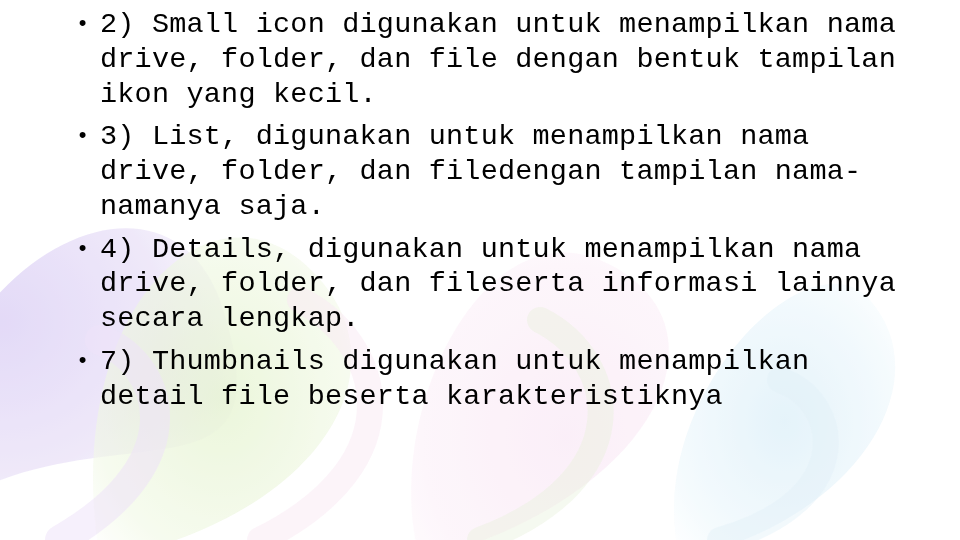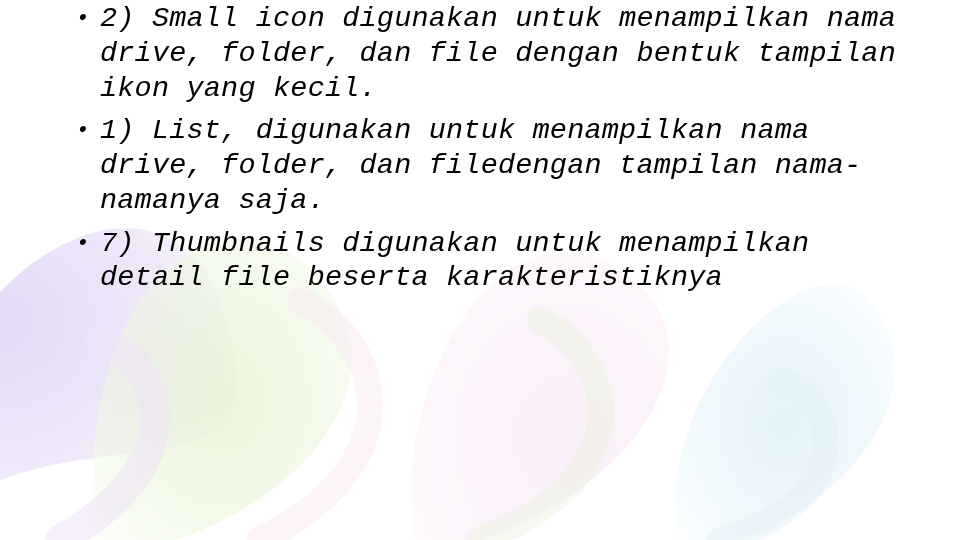--- a/index.html
+++ b/index.html
@@ -11,22 +11,21 @@
   }
   .bg-decoration {
     position: absolute;
     inset: 0;
     z-index: 0;
     pointer-events: none;
   }
   .content {
     position: relative;
     z-index: 1;
-    padding: 2px 40px 0 76px;
-    font-style: italic;
+    padding: 8px 40px 0 76px;
   }
   ul.bullets {
     list-style: none;
   }
   ul.bullets li {
     position: relative;
     font-size: 28.5px;
     line-height: 1.22;
     color: #000;
     margin-bottom: 8px;
@@ -77,16 +76,17 @@
     <path d="M 60 540 C 200 460 160 360 100 340" fill="none" stroke="#e7d7f6" stroke-width="30" stroke-linecap="round" opacity="0.55"></path>
     <path d="M 260 540 C 420 460 380 340 300 300" fill="none" stroke="#f7dff0" stroke-width="26" stroke-linecap="round" opacity="0.5"></path>
     <path d="M 480 540 C 640 480 620 360 540 320" fill="none" stroke="#e0ebcf" stroke-width="26" stroke-linecap="round" opacity="0.45"></path>
     <path d="M 720 540 C 860 500 840 400 780 380" fill="none" stroke="#d6ecf6" stroke-width="26" stroke-linecap="round" opacity="0.45"></path>
   </g>
 </svg>
 
 <div class="content">
   <ul class="bullets">
     <li>2) Small icon digunakan untuk menampilkan nama drive, folder, dan file dengan bentuk tampilan ikon yang kecil.</li>
-    <li>1) List, digunakan untuk menampilkan nama drive, folder, dan filedengan tampilan nama-namanya saja.</li>
+    <li>3) List, digunakan untuk menampilkan nama drive, folder, dan filedengan tampilan nama-namanya saja.</li>
+    <li>4) Details, digunakan untuk menampilkan nama drive, folder, dan fileserta informasi lainnya secara lengkap.</li>
     <li>7) Thumbnails digunakan untuk menampilkan detail file beserta karakteristiknya</li>
   </ul>
 </div>
 
 </body></html>

